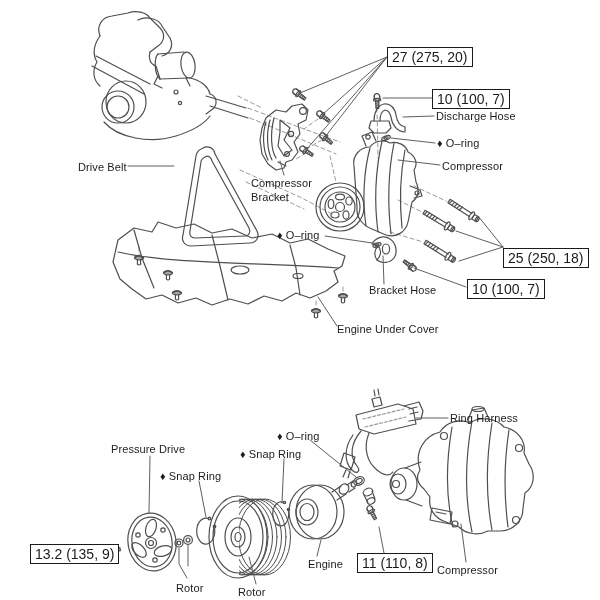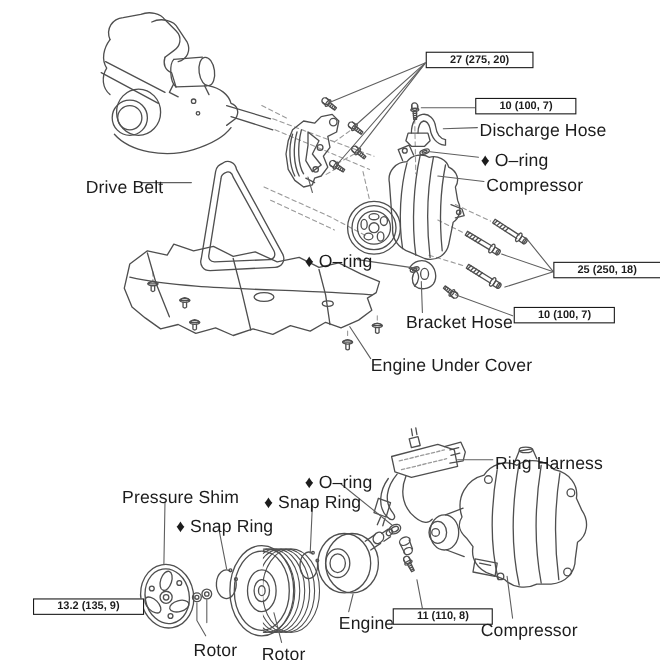--- a/index.html
+++ b/index.html
@@ -2,28 +2,28 @@
 <html style="--background: #ffffff; --line-color: #4f4f4f; --dash-color: #9a9a9a; --leader-color: #5f5f5f; --text-color: #1c1c1c; --box-border-color: #1a1a1a;"><head>
 <meta charset="utf-8">
 <style>
   html,body{margin:0;padding:0;background:#fff;}
   #stage{
     position:relative;width:600px;height:600px;background:var(--background,#fff);
     font-family:"Liberation Sans", sans-serif;overflow:hidden;
   }
   svg.art{position:absolute;left:0;top:0;color:var(--line-color,#4f4f4f);}
   .label{
-    position:absolute;font-size:16px;line-height:1.2;color:var(--text-color,#1c1c1c);
+    position:absolute;font-size:11px;line-height:1.2;color:var(--text-color,#1c1c1c);
     white-space:nowrap;letter-spacing:0.1px;
   }
   .label.wrap{white-space:normal;width:76px;line-height:1.3;}
   .torque-box{
-    position:absolute;font-size:10px;font-weight:bold;color:var(--text-color,#111);
+    position:absolute;font-size:14px;font-weight:normal;color:var(--text-color,#111);
     border:1.5px solid var(--box-border-color,#1a1a1a);background:#fff;
-    padding:1px 21px;white-space:nowrap;
+    padding:1px 4px;white-space:nowrap;
   }
 </style>
 </head>
 <body>
 
 <div id="stage">
 
 <svg class="art" width="600" height="600" viewBox="0 0 600 600" fill="none" stroke="currentColor" stroke-width="1.2" stroke-linecap="round" stroke-linejoin="round">
 
   <defs>
@@ -328,28 +328,29 @@
     <path d="M461,524 L466,562"></path>
   </g>
 </svg>
 
 <div class="torque-box" style="left:387px;top:47px">27 (275, 20)</div>
 <div class="torque-box" style="left:432px;top:89px">10 (100, 7)</div>
 <div class="label" style="left:436px;top:110px">Discharge Hose</div>
 <div class="label" style="left:437px;top:137px">♦ O–ring</div>
 <div class="label" style="left:442px;top:160px">Compressor</div>
 <div class="label" style="left:78px;top:161px">Drive Belt</div>
+<div class="label wrap" style="left:251px;top:176px">Compressor Bracket</div>
 <div class="label" style="left:277px;top:229px">♦ O–ring</div>
-<div class="torque-box" style="left:503px;top:238px">25 (250, 18)</div>
+<div class="torque-box" style="left:503px;top:248px">25 (250, 18)</div>
 <div class="torque-box" style="left:467px;top:279px">10 (100, 7)</div>
 <div class="label" style="left:369px;top:284px">Bracket Hose</div>
 <div class="label" style="left:337px;top:323px">Engine Under Cover</div>
 
 <div class="label" style="left:450px;top:412px">Ring Harness</div>
-<div class="label" style="left:111px;top:443px">Pressure Shim</div>
+<div class="label" style="left:111px;top:443px">Pressure Drive</div>
 <div class="label" style="left:160px;top:470px">♦ Snap Ring</div>
 <div class="label" style="left:240px;top:448px">♦ Snap Ring</div>
 <div class="label" style="left:277px;top:430px">♦ O–ring</div>
 <div class="torque-box" style="left:30px;top:544px">13.2 (135, 9)</div>
 <div class="label" style="left:176px;top:582px">Rotor</div>
 <div class="label" style="left:238px;top:586px">Rotor</div>
 <div class="label" style="left:308px;top:558px">Engine</div>
 <div class="torque-box" style="left:357px;top:553px">11 (110, 8)</div>
 <div class="label" style="left:437px;top:564px">Compressor</div>
 

